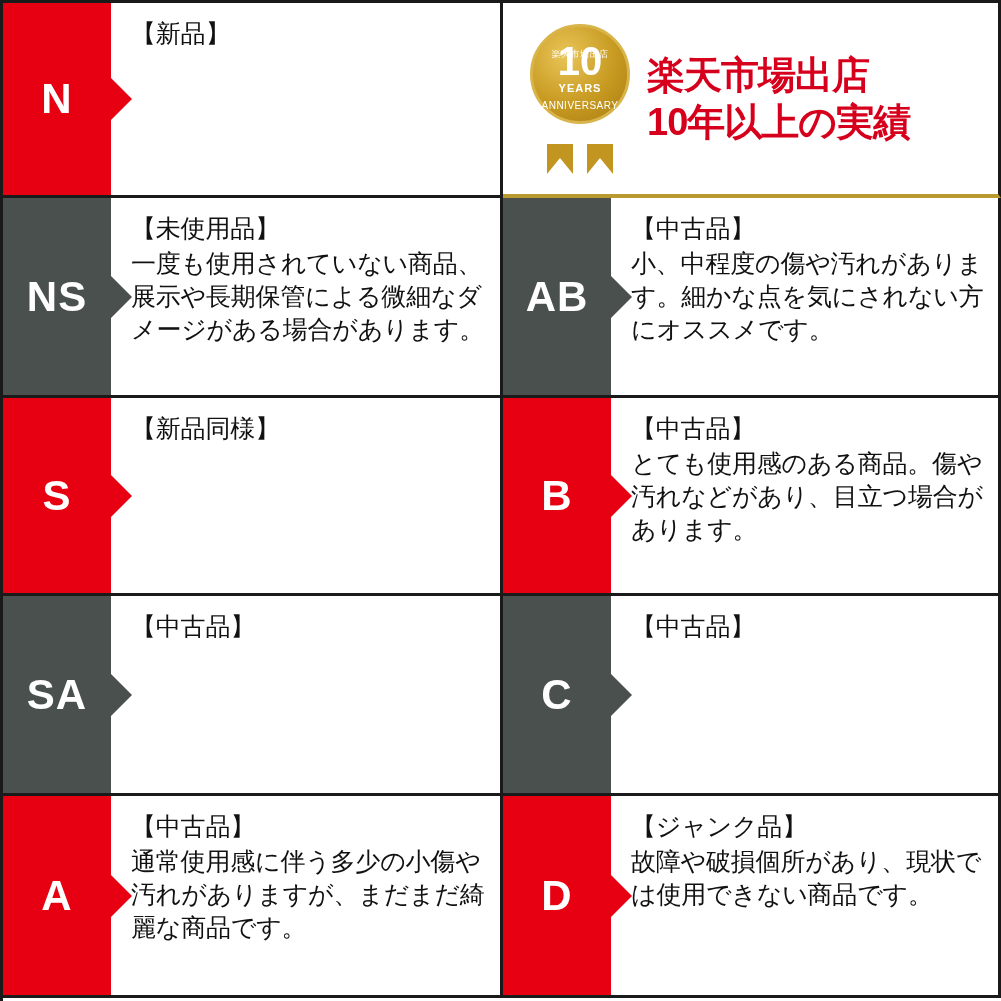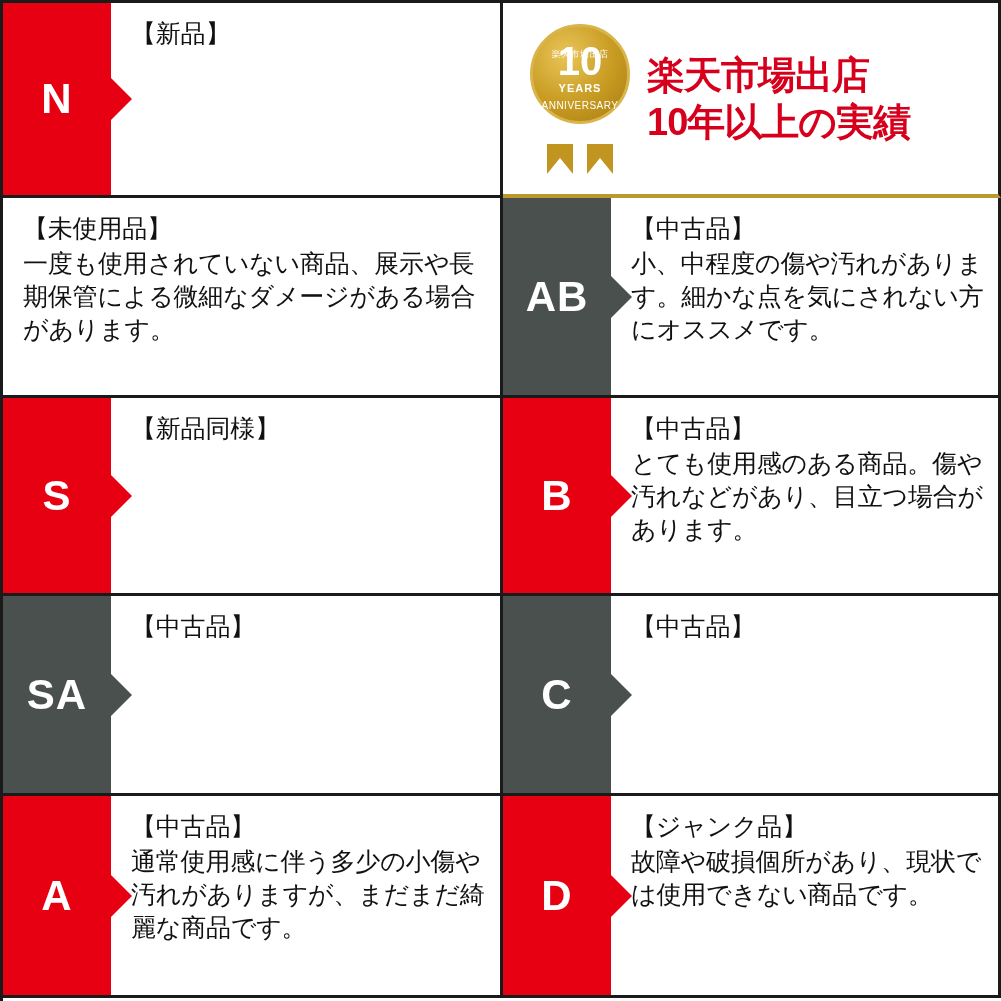--- a/index.html
+++ b/index.html
@@ -222,20 +222,24 @@
         <span class="ribbon-l"></span>
         <span class="ribbon-r"></span>
       </div>
       <div class="promo-text">
         <span class="l1">楽天市場出店</span>
         <span class="l2">10年以上の実績</span>
       </div>
     </div>
 
     <div class="cell">
+      <div class="badge gray">
+        <span>NS</span>
+        <span class="arrow"></span>
+      </div>
       <div class="desc">
         <span class="title">【未使用品】</span>
         <span class="body">一度も使用されていない商品、展示や長期保管による微細なダメージがある場合があります。</span>
       </div>
     </div>
 
     <div class="cell">
       <div class="badge gray">
         <span>AB</span>
         <span class="arrow"></span>

